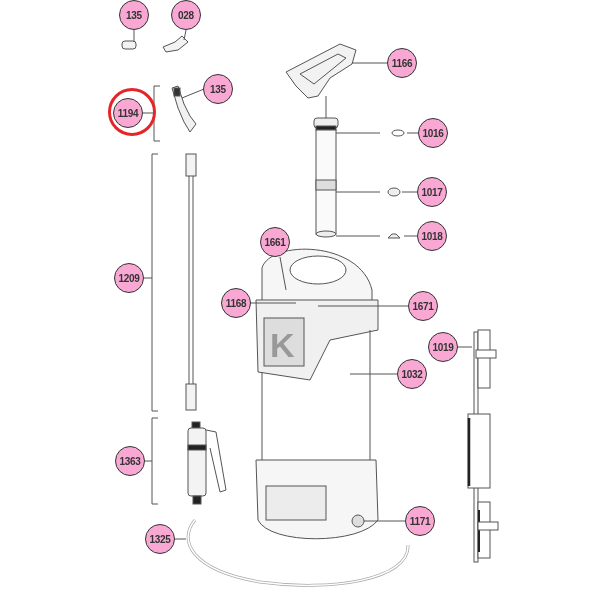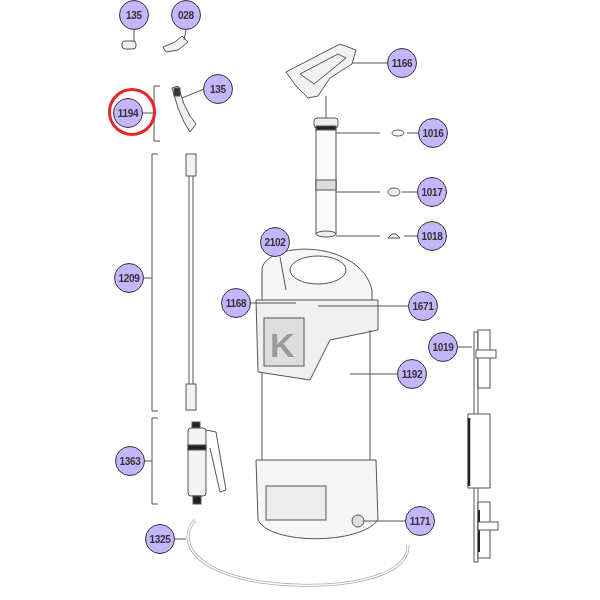--- a/index.html
+++ b/index.html
@@ -1,18 +1,18 @@
 <!DOCTYPE html>
 <html><head>
 <meta charset="utf-8">
 <style>
   html,body{margin:0;padding:0;background:#ffffff;}
   body{width:600px;height:600px;position:relative;overflow:hidden;font-family:"Liberation Sans",sans-serif;}
   #diagram{position:absolute;left:0;top:0;width:600px;height:600px;}
-  .callout{position:absolute;width:30px;height:30px;border:1.5px solid #333;border-radius:50%;background:#c4b5fd;
+  .callout{position:absolute;width:30px;height:30px;border:1.5px solid #333;border-radius:50%;background:#f9a8d4;
     box-sizing:border-box;display:flex;align-items:center;justify-content:center;
     font-size:10px;font-weight:bold;color:#333;letter-spacing:-0.3px;}
   .highlight{position:absolute;border:3px solid #e52629;border-radius:50%;box-sizing:border-box;}
 </style>
 </head>
 <body>
 
 <svg id="diagram" viewBox="0 0 600 600" xmlns="http://www.w3.org/2000/svg">
   <g fill="none" stroke="#555" stroke-width="1">
 
@@ -117,21 +117,21 @@
 <div class="highlight" style="left:108px;top:88px;width:48px;height:48px;"></div>
 
 <div class="callout" style="left:119px;top:0px;">135</div>
 <div class="callout" style="left:171px;top:0px;">028</div>
 <div class="callout" style="left:203px;top:74px;">135</div>
 <div class="callout" style="left:113px;top:98px;">1194</div>
 <div class="callout" style="left:387px;top:48px;">1166</div>
 <div class="callout" style="left:418px;top:118px;">1016</div>
 <div class="callout" style="left:417px;top:177px;">1017</div>
 <div class="callout" style="left:417px;top:221px;">1018</div>
-<div class="callout" style="left:260px;top:227px;">2102</div>
+<div class="callout" style="left:260px;top:227px;">1661</div>
 <div class="callout" style="left:221px;top:288px;">1168</div>
 <div class="callout" style="left:408px;top:291px;">1671</div>
 <div class="callout" style="left:428px;top:332px;">1019</div>
-<div class="callout" style="left:397px;top:359px;">1192</div>
+<div class="callout" style="left:397px;top:359px;">1032</div>
 <div class="callout" style="left:114px;top:263px;">1209</div>
 <div class="callout" style="left:115px;top:446px;">1363</div>
 <div class="callout" style="left:405px;top:506px;">1171</div>
 <div class="callout" style="left:145px;top:524px;">1325</div>
 
 </body></html>

